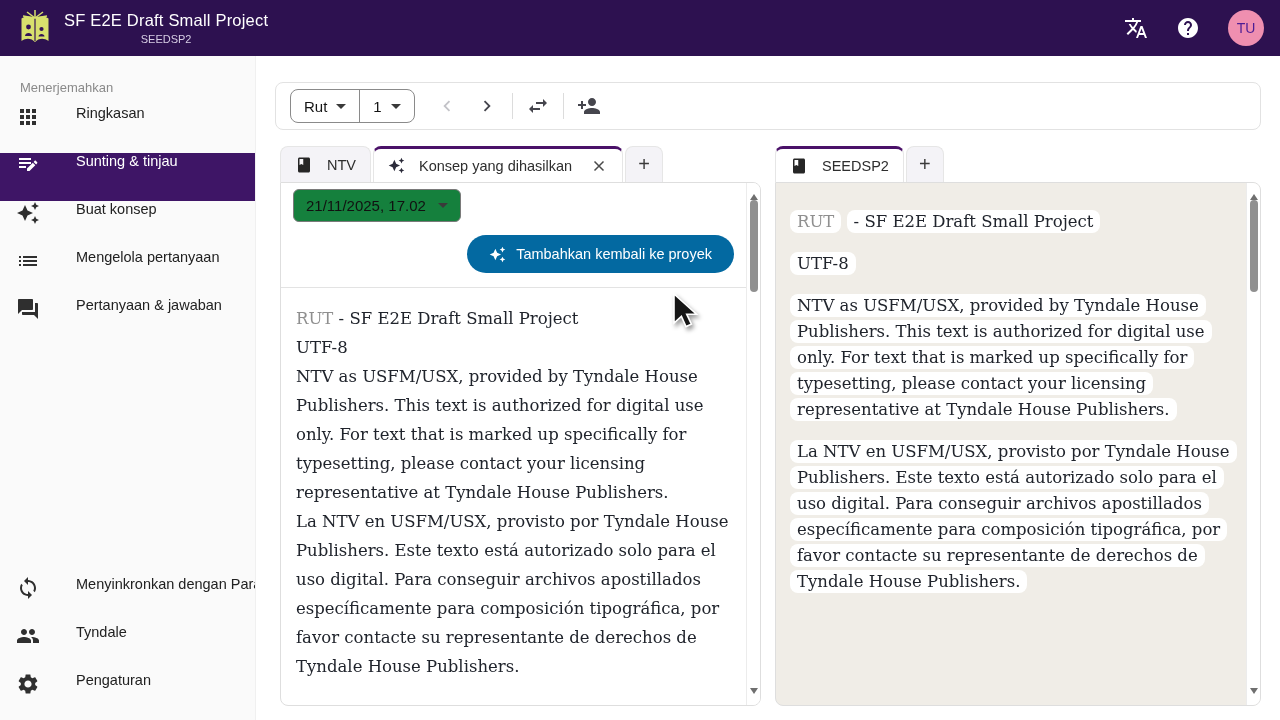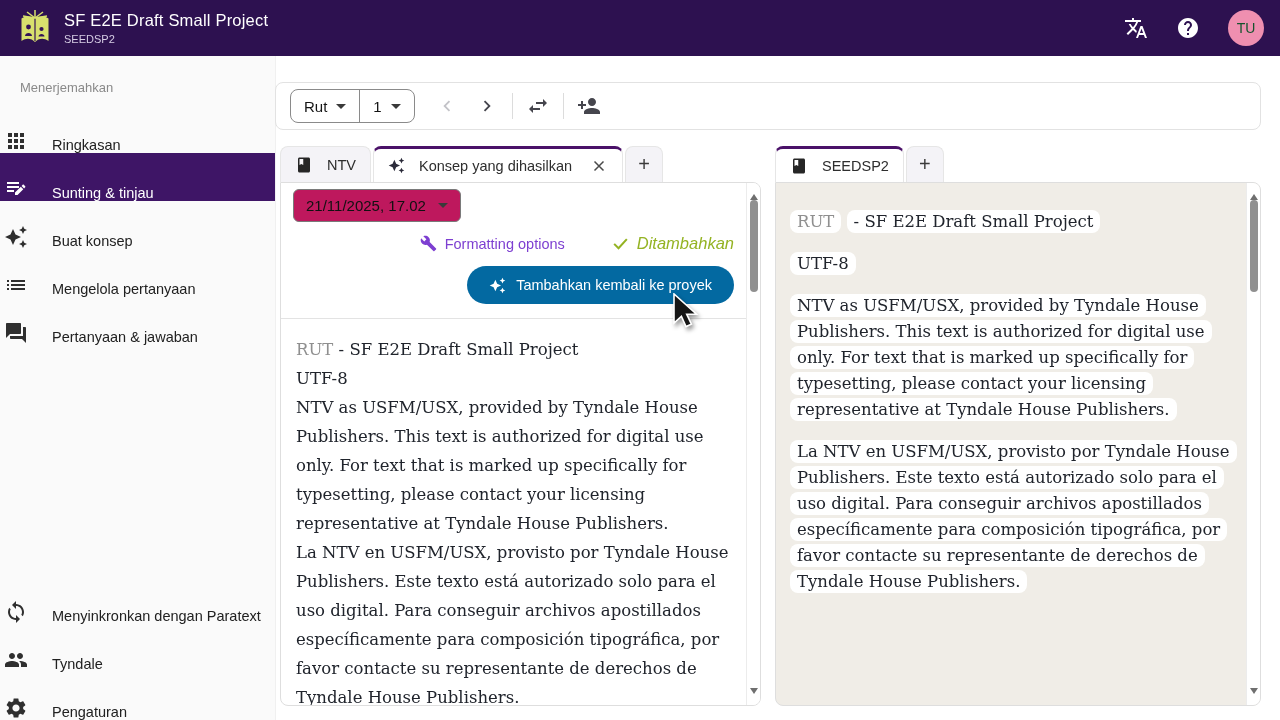--- a/index.html
+++ b/index.html
@@ -3,34 +3,34 @@
 <meta charset="utf-8">
 <style>
   * { box-sizing: border-box; }
   html,body { margin:0; padding:0; width:1280px; height:720px; overflow:hidden;
     font-family:"Liberation Sans", sans-serif; background:#fff; }
 
   
   .app-header { position:absolute; top:0; left:0; width:1280px; height:56px;
     background:#2d1150; display:flex; align-items:center; padding:0 16px; color:#fff; }
   .logo { width:38px; height:38px; margin-right:10px; flex:0 0 auto; }
-  .hdr-titles { display:flex; flex-direction:column; justify-content:center; }
+  .hdr-titles { display:flex; flex-direction:column; justify-content:center;align-items:center; }
   .hdr-title { font-size:16.5px; font-weight:500; letter-spacing:.2px; }
   .hdr-sub { font-size:11px; color:#d6cde4; margin-top:3px; }
   .hdr-right { margin-left:auto; display:flex; align-items:center; gap:28px; }
   .hdr-icon { width:24px; height:24px; cursor:pointer; }
-  .avatar { width:36px; height:36px; border-radius:50%; background:#ef8fb0; color:#14532d;
+  .avatar { width:36px; height:36px; border-radius:50%; background:#ef8fb0; color:#4c1d95;
     display:flex; align-items:center; justify-content:center; font-size:14px; font-weight:500; cursor:pointer; }
 
   
-  .sidebar { position:absolute; top:56px; left:0; width:276px; bottom:0;
+  .sidebar { position:absolute; top:56px; left:0; width:256px; bottom:0;
     background:#fafafa; border-right:1px solid #f0f0f0; }
   .side-section-label { padding:24px 20px 10px; font-size:13px; color:#8a8a8a; }
   .side-section-label.second { padding-top:46px; }
-  .side-item { height:48px; display:flex; align-items:flex-end; gap:24px; padding:0 4px;
+  .side-item { height:48px; display:flex; align-items:flex-start; gap:36px; padding:0 16px;
     font-size:14.5px; font-weight:500; color:#212121; cursor:pointer;
     white-space:nowrap; overflow:hidden; }
   .side-item svg { flex:0 0 24px; fill:#2f2f2f; }
   .side-item.active { background:#3e1566; color:#fff; }
   .side-item.active svg { fill:#fff; }
   .sidebar-footer { position:absolute; bottom:0; left:0; right:0; padding-bottom:0; }
 
   
   .toolbar { position:absolute; left:275px; top:82px; width:986px; height:48px;
     background:#fff; border:1px solid #e2e2e2; border-radius:8px;
@@ -56,21 +56,21 @@
   .tab-add { width:38px; justify-content:center; padding:0; }
   .tab-close { width:18px; height:18px; margin-left:4px; cursor:pointer; }
 
   .panel-body { position:absolute; top:36px; left:0; right:0; bottom:0; background:#fff;
     border:1px solid #dedede; border-radius:0 8px 8px 8px; overflow:hidden; }
   .panel.right .panel-body { background:#f0ede7; }
 
   
   .draft-controls { padding:6px 26px 0 12px; }
   .date-select { display:inline-flex; align-items:center; gap:12px; border:1px solid #7a7a7a;
-    border-radius:6px; padding:7px 12px; font-size:15px; color:#111; cursor:pointer; background:#be185d; }
+    border-radius:6px; padding:7px 12px; font-size:15px; color:#111; cursor:pointer; background:#15803d; }
   .fmt-row { display:flex; justify-content:flex-end; align-items:center; gap:46px; padding:12px 0 0; }
   .fmt-link { color:#7d3fd1; font-weight:500; font-size:14.5px; display:flex; gap:8px; align-items:center; cursor:pointer; }
   .added-status { color:#94b323; font-style:italic; font-size:16.5px; display:flex; gap:7px; align-items:center; }
   .apply-row { display:flex; justify-content:flex-end; padding:13px 0 14px; }
   .apply-btn { background:#0369a1; color:#fff; border:none; border-radius:20px; height:38px;
     padding:0 22px; font-size:14.5px; font-weight:500; display:flex; align-items:center; gap:10px; cursor:pointer; }
   .hdivider { height:1px; background:#e3e3e3; }
 
   
   .editor-left { padding:16px 30px 0 15px; font-family:"DejaVu Serif", serif;
@@ -251,34 +251,20 @@
       <span style="font-size:20px;color:#3a3a3a">+</span>
     </div>
   </div>
 
   <div class="panel-body">
     <div class="draft-controls">
       <div class="date-select">
         <span>21/11/2025, 17.02</span>
         <span class="caret"></span>
       </div>
-      <div class="fmt-row">
-        <span class="fmt-link">
-          <svg width="17" height="17" viewBox="0 0 24 24" fill="#7d3fd1">
-              <path d="M22.7 19l-9.1-9.1c.9-2.3.4-5-1.5-6.9-2-2-5-2.4-7.4-1.3L9 6 6 9 1.6 4.7C.4 7.1.9 10.1 2.9 12.1c1.9 1.9 4.6 2.4 6.9 1.5l9.1 9.1c.4.4 1 .4 1.4 0l2.3-2.3c.5-.4.5-1.1.1-1.4z"></path>
-            </svg>
-          <span>Formatting options</span>
-        </span>
-        <span class="added-status">
-          <svg width="19" height="19" viewBox="0 0 24 24">
-              <path d="M4 12.5 L9.5 18 L20 6.5" stroke="#94b323" stroke-width="2.6" fill="none"></path>
-            </svg>
-          <span>Ditambahkan</span>
-        </span>
-      </div>
       <div class="apply-row">
         <button class="apply-btn">
           <svg width="17" height="17" viewBox="0 0 24 24" fill="#fff">
               <path d="M19 9l1.25-2.75L23 5l-2.75-1.25L19 1l-1.25 2.75L15 5l2.75 1.25L19 9zm-7.5.5L9 4 6.5 9.5 1 12l5.5 2.5L9 20l2.5-5.5L17 12l-5.5-2.5zM19 15l-1.25 2.75L15 19l2.75 1.25L19 23l1.25-2.75L23 19l-2.75-1.25L19 15z"></path>
             </svg>
           <span>Tambahkan kembali ke proyek</span>
         </button>
       </div>
     </div>
     <div class="hdivider"></div>

